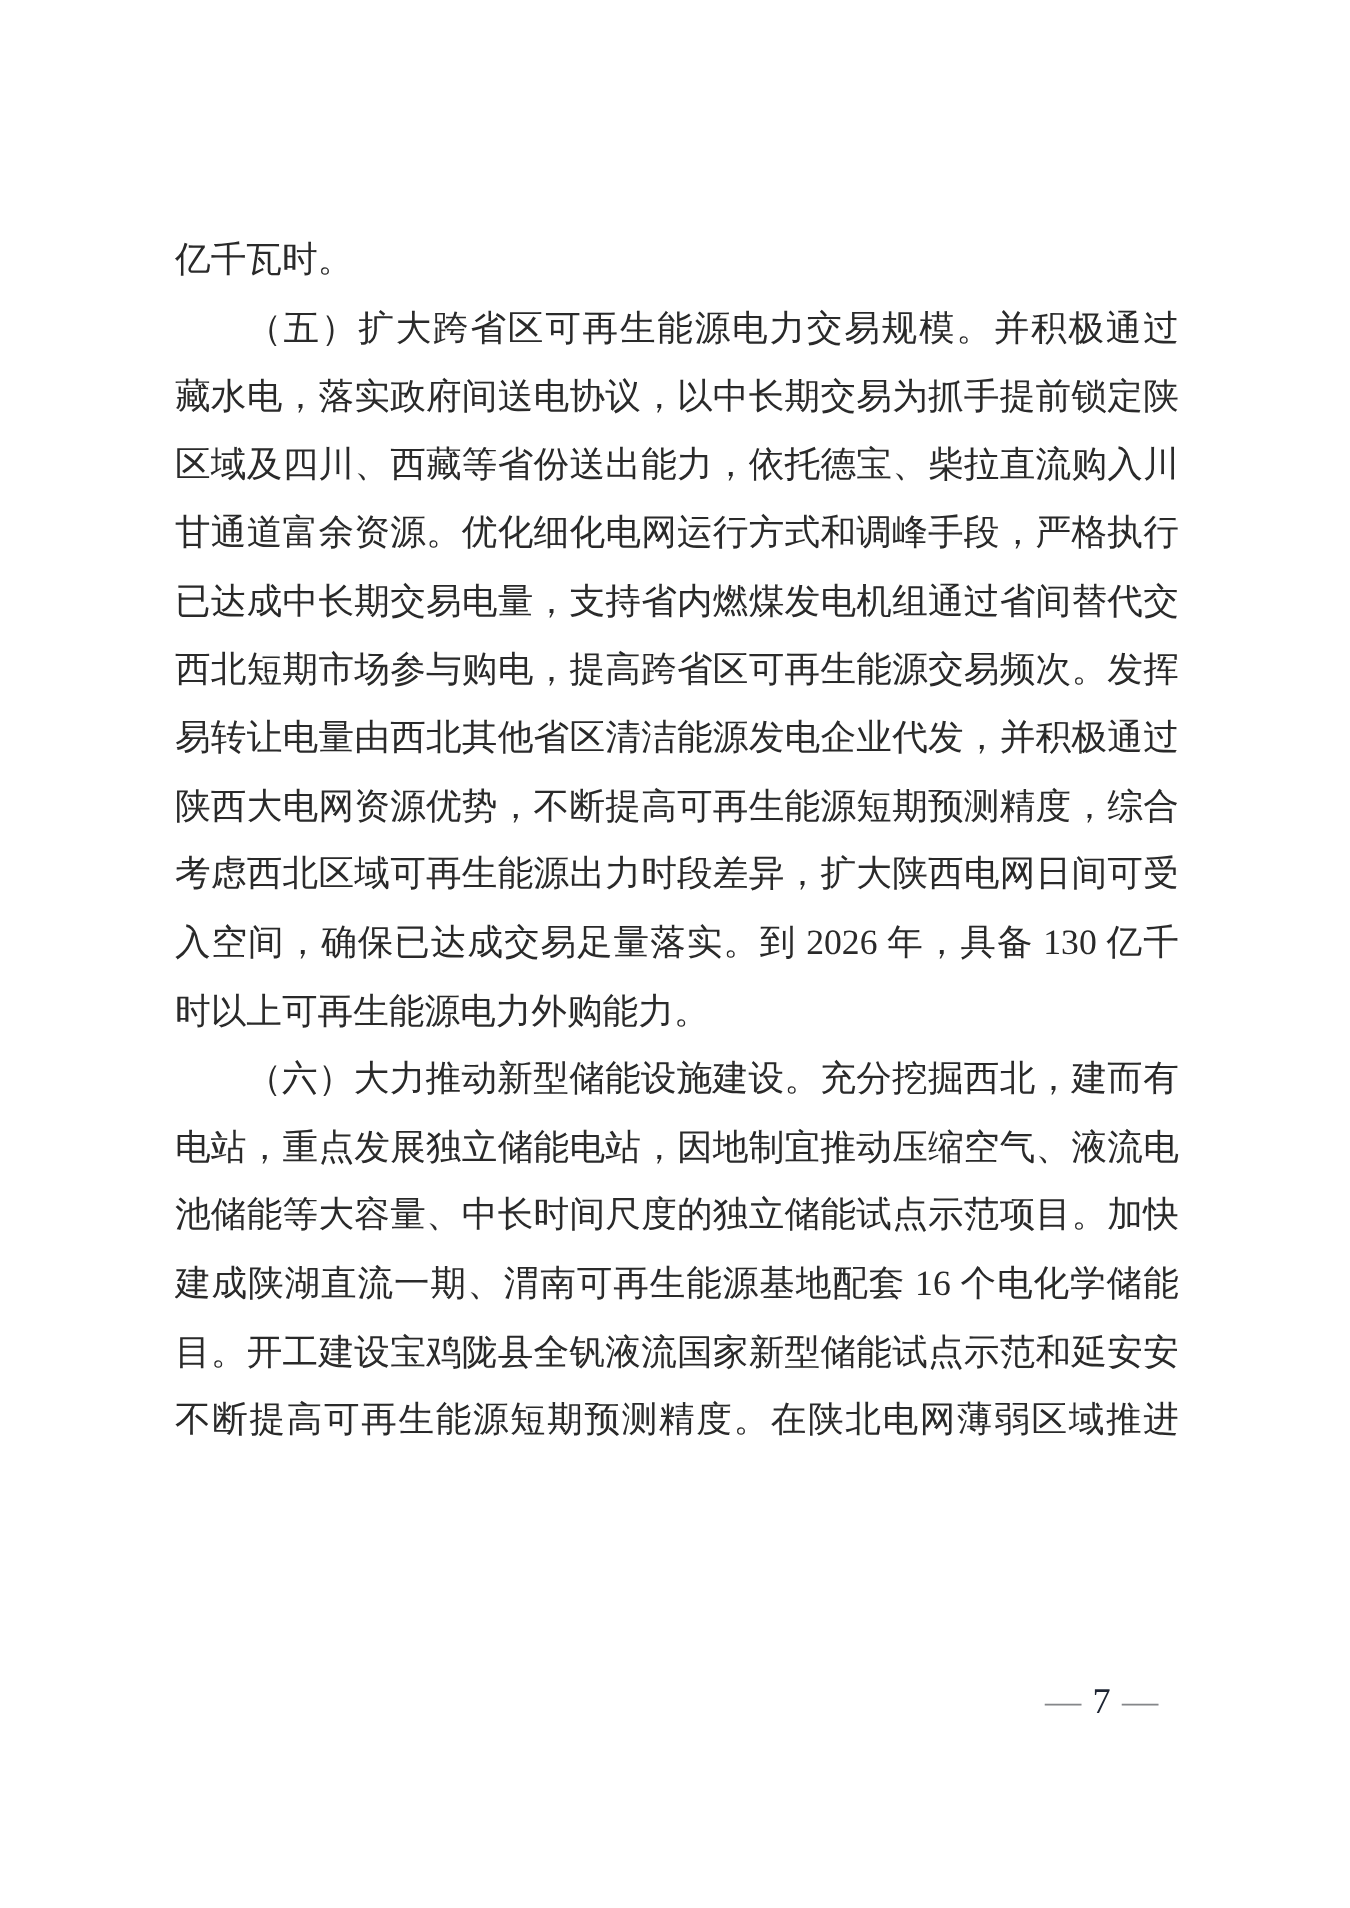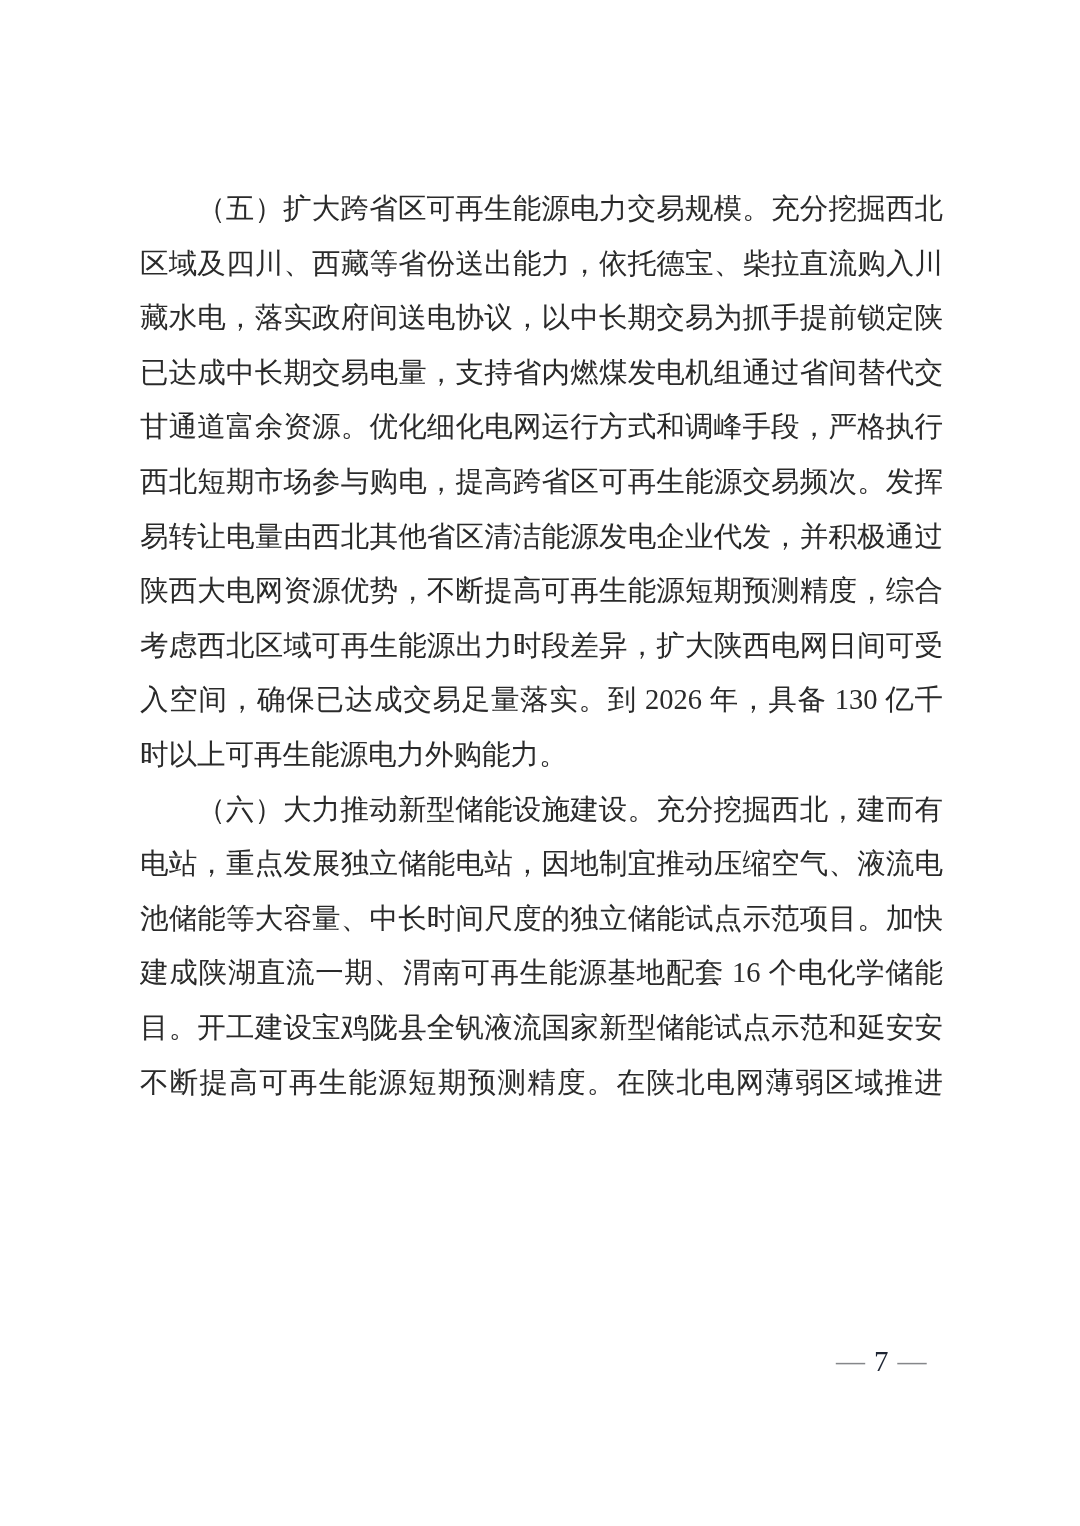--- a/index.html
+++ b/index.html
@@ -53,25 +53,26 @@
   }
   .footer .dash { color: #85878a; }
   .footer .pagenum { color: #1e2533; }
 </style>
 </head>
 <body>
 
 <div class="page">
 
   <div class="doc-body">
-      <div class="line fill indent"><span class="seg bold">（五）扩大跨省区可再生能源电力交易规模。</span><span class="seg">充分挖掘西北</span></div>
+      <div class="line"><span class="seg">亿千瓦时。</span></div>
+      <div class="line fill indent"><span class="seg bold">（五）扩大跨省区可再生能源电力交易规模。</span><span class="seg">并积极通过</span></div>
+      <div class="line fill"><span class="seg">藏水电，落实政府间送电协议，以中长期交易为抓手提前锁定陕</span></div>
       <div class="line fill"><span class="seg">区域及四川、西藏等省份送出能力，依托德宝、柴拉直流购入川</span></div>
-      <div class="line fill"><span class="seg">藏水电，落实政府间送电协议，以中长期交易为抓手提前锁定陕</span></div>
+      <div class="line fill"><span class="seg">甘通道富余资源。优化细化电网运行方式和调峰手段，严格执行</span></div>
       <div class="line fill"><span class="seg">已达成中长期交易电量，支持省内燃煤发电机组通过省间替代交</span></div>
-      <div class="line fill"><span class="seg">甘通道富余资源。优化细化电网运行方式和调峰手段，严格执行</span></div>
       <div class="line fill"><span class="seg">西北短期市场参与购电，提高跨省区可再生能源交易频次。发挥</span></div>
       <div class="line fill"><span class="seg">易转让电量由西北其他省区清洁能源发电企业代发，并积极通过</span></div>
       <div class="line fill"><span class="seg">陕西大电网资源优势，不断提高可再生能源短期预测精度，综合</span></div>
       <div class="line fill"><span class="seg">考虑西北区域可再生能源出力时段差异，扩大陕西电网日间可受</span></div>
       <div class="line fill"><span class="seg">入空间，确保已达成交易足量落实。到 2026 年，具备 130 亿千瓦</span></div>
       <div class="line"><span class="seg">时以上可再生能源电力外购能力。</span></div>
       <div class="line fill indent"><span class="seg bold">（六）大力推动新型储能设施建设。</span><span class="seg">充分挖掘西北，建而有</span></div>
       <div class="line fill"><span class="seg">电站，重点发展独立储能电站，因地制宜推动压缩空气、液流电</span></div>
       <div class="line fill"><span class="seg">池储能等大容量、中长时间尺度的独立储能试点示范项目。加快</span></div>
       <div class="line fill"><span class="seg">建成陕湖直流一期、渭南可再生能源基地配套 16 个电化学储能项</span></div>

